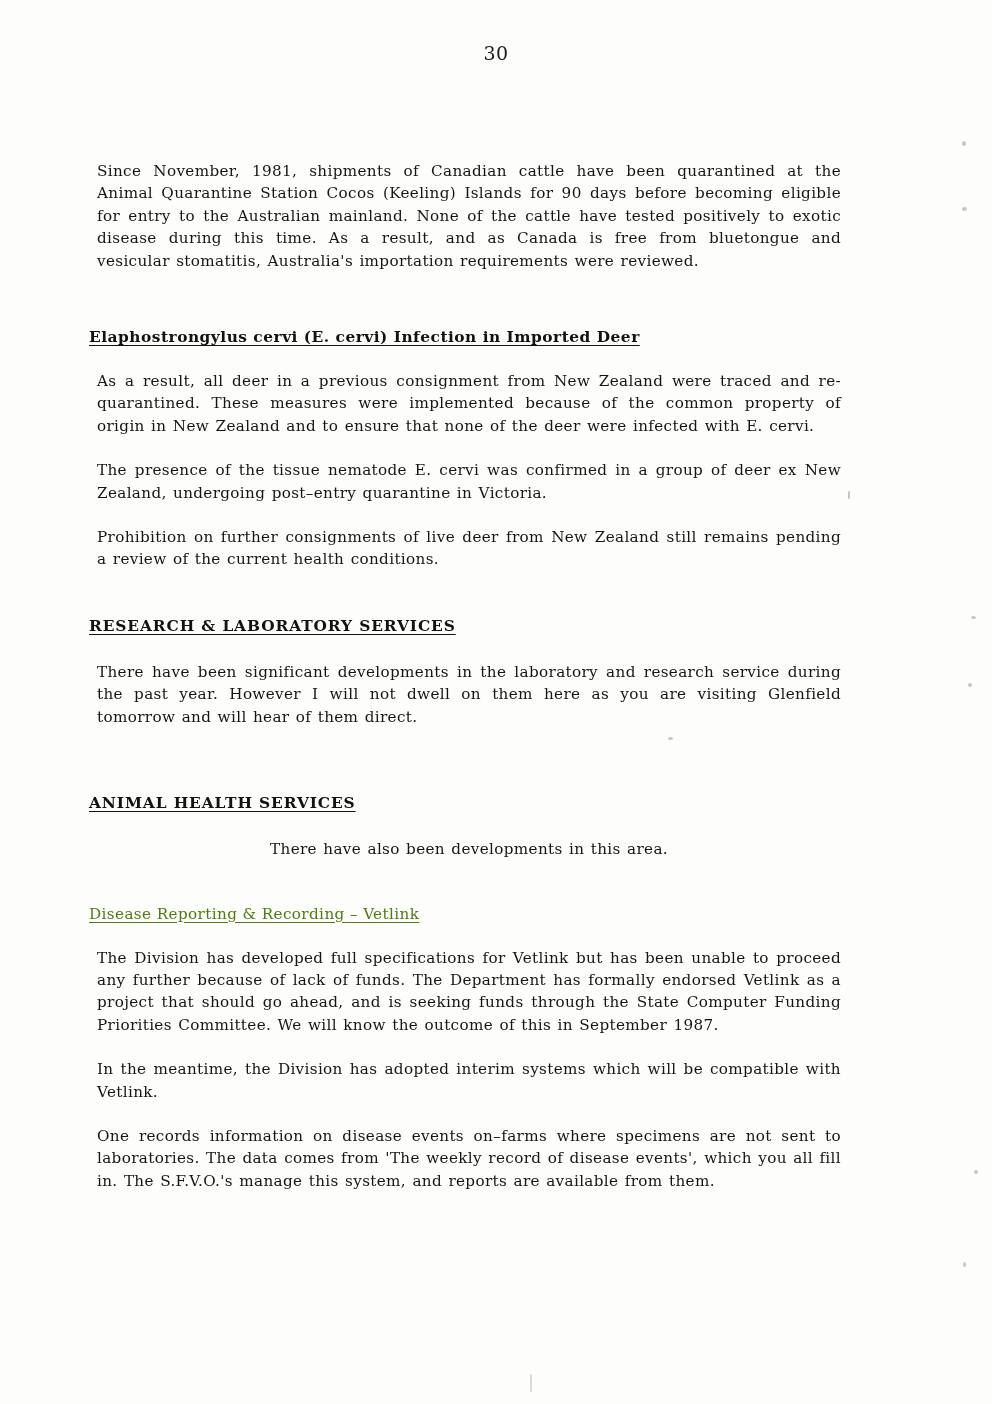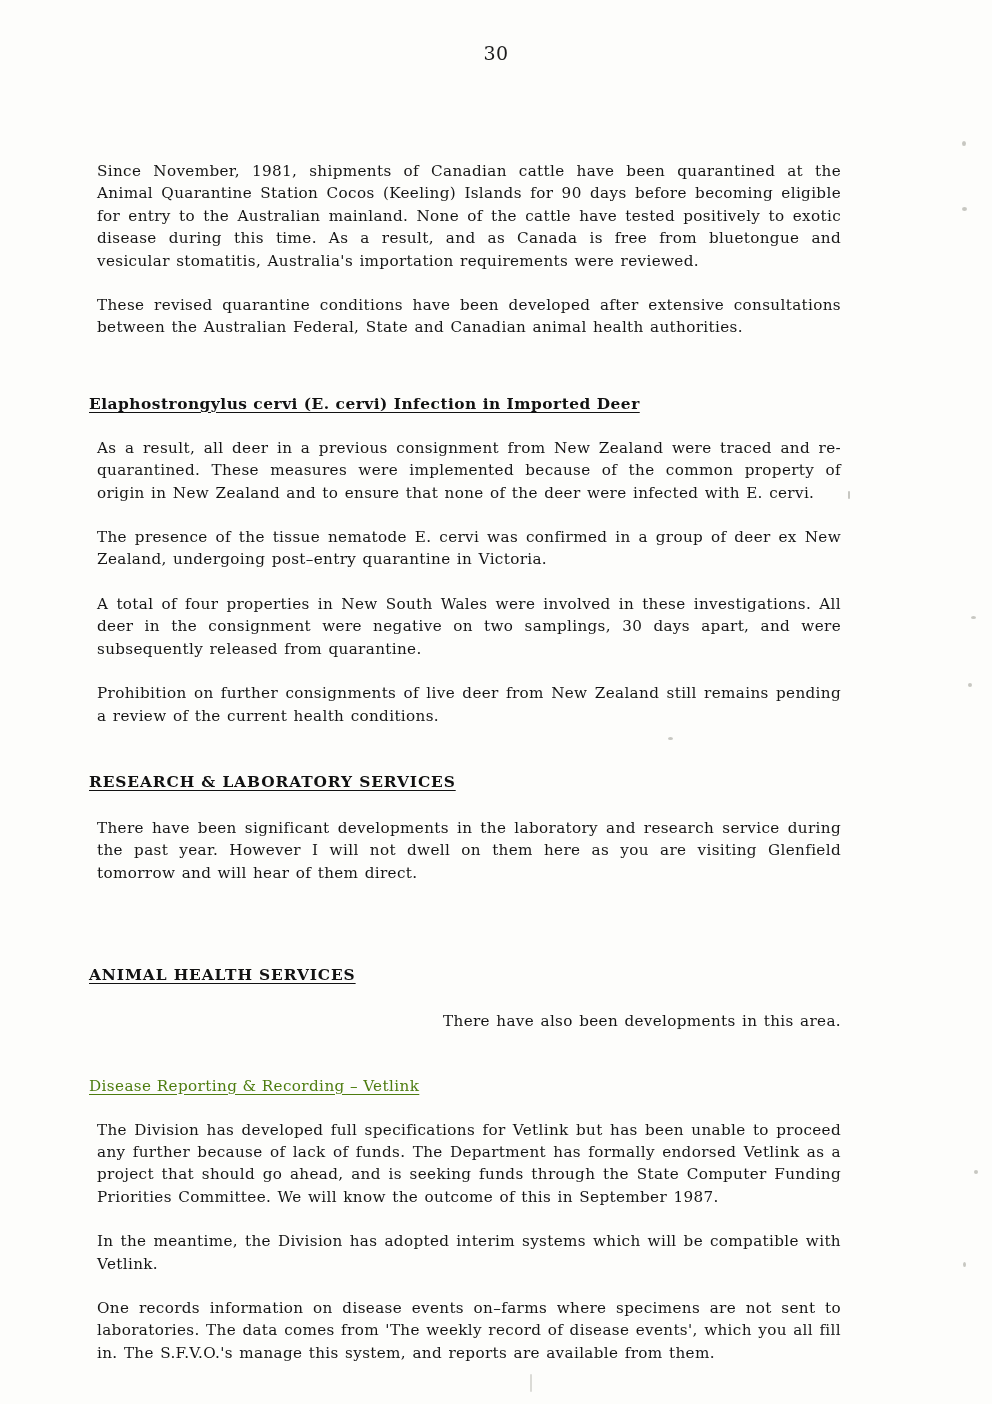--- a/index.html
+++ b/index.html
@@ -41,40 +41,40 @@
   p.para {
     margin: 0 0 22px 8px;
     font-size: 15.2px;
     line-height: 22.4px;
     letter-spacing: 0.35px;
     text-align: justify;
     word-spacing: 1.2px;
     color: #151515;
   }
   p.para.tight {
-    text-align: right;
+    text-align: center;
   }
   h2.section-heading {
     margin: 26px 0 22px 0;
     font-size: 15.4px;
     line-height: 22px;
     letter-spacing: 0.5px;
     font-weight: bold;
     text-decoration: underline;
     text-underline-offset: 3px;
     color: #121212;
   }
   h2.section-heading.centered {
     text-align: left;
     margin-top: 44px;
     margin-bottom: 24px;
     letter-spacing: 0.9px;
   }
   h2.section-heading.centered.second {
-    margin-top: 80px;
+    margin-top: 64px;
   }
   h3.sub-heading {
     margin: 42px 0 22px 0;
     font-size: 15.2px;
     line-height: 22px;
     letter-spacing: 0.4px;
     font-weight: normal;
     text-decoration: underline;
     text-underline-offset: 3px;
     color: #4d7c0f;
@@ -92,31 +92,29 @@
 <body>
 
 <div class="page">
 
   <div class="page-number">30</div>
 
   <div class="content">
 
     <p class="para">Since November, 1981, shipments of Canadian cattle have been quarantined at the Animal Quarantine Station Cocos (Keeling) Islands for 90 days before becoming eligible for entry to the Australian mainland. None of the cattle have tested positively to exotic disease during this time. As a result, and as Canada is free from bluetongue and vesicular stomatitis, Australia's importation requirements were reviewed.</p>
 
-    <p class="para">These revised quarantine conditions have been developed after extensive consultations between the Australian Federal, State and Canadian animal health authorities.</p>
 
     <div class="spacer-small"></div>
 
     <h2 class="section-heading">Elaphostrongylus cervi (E. cervi) Infection in Imported Deer</h2>
 
     <p class="para">As a result, all deer in a previous consignment from New Zealand were traced and re-quarantined. These measures were implemented because of the common property of origin in New Zealand and to ensure that none of the deer were infected with E. cervi.</p>
 
     <p class="para">The presence of the tissue nematode E. cervi was confirmed in a group of deer ex New Zealand, undergoing post–entry quarantine in Victoria.</p>
 
-    <p class="para">A total of four properties in New South Wales were involved in these investigations. All deer in the consignment were negative on two samplings, 30 days apart, and were subsequently released from quarantine.</p>
 
     <p class="para">Prohibition on further consignments of live deer from New Zealand still remains pending a review of the current health conditions.</p>
 
     <h2 class="section-heading centered">RESEARCH &amp; LABORATORY SERVICES</h2>
 
     <p class="para">There have been significant developments in the laboratory and research service during the past year. However I will not dwell on them here as you are visiting Glenfield tomorrow and will hear of them direct.</p>
 
     <h2 class="section-heading centered second">ANIMAL HEALTH SERVICES</h2>
 
     <p class="para tight">There have also been developments in this area.</p>

